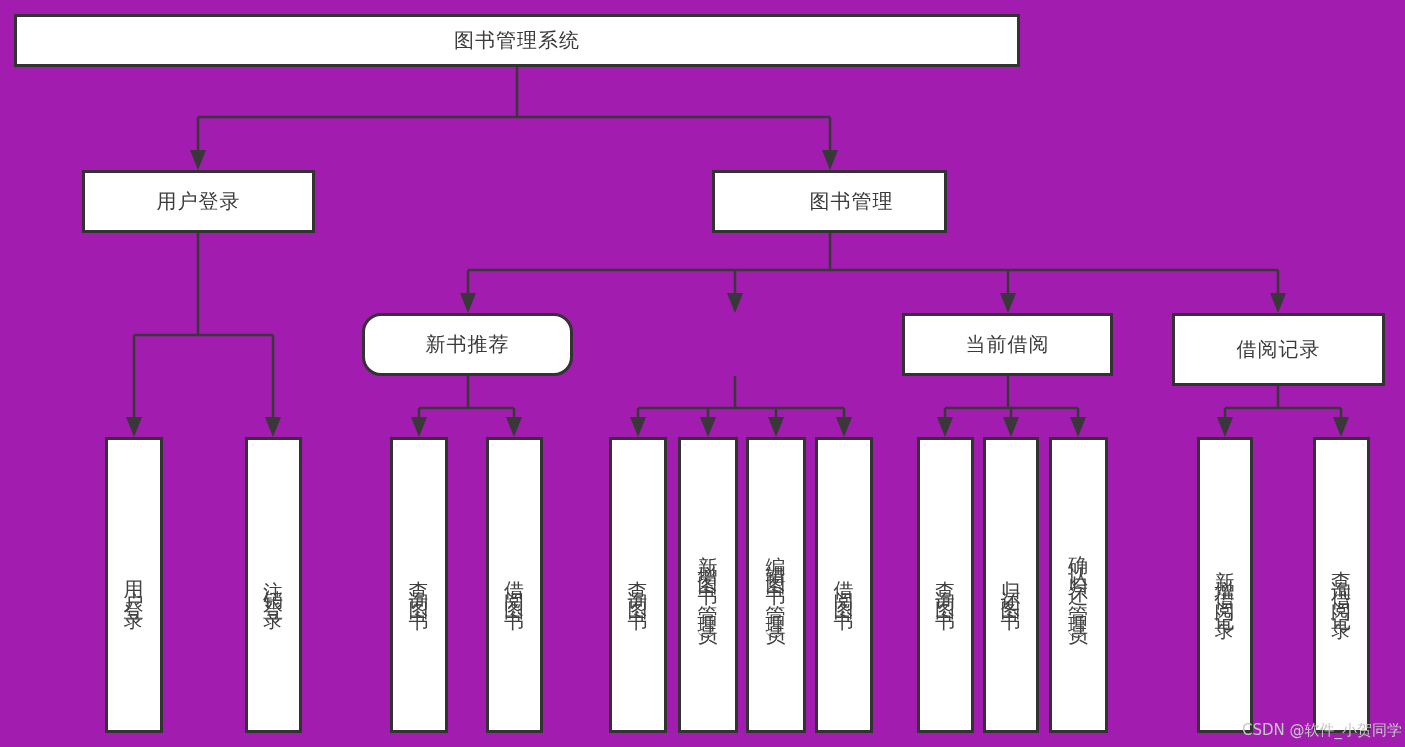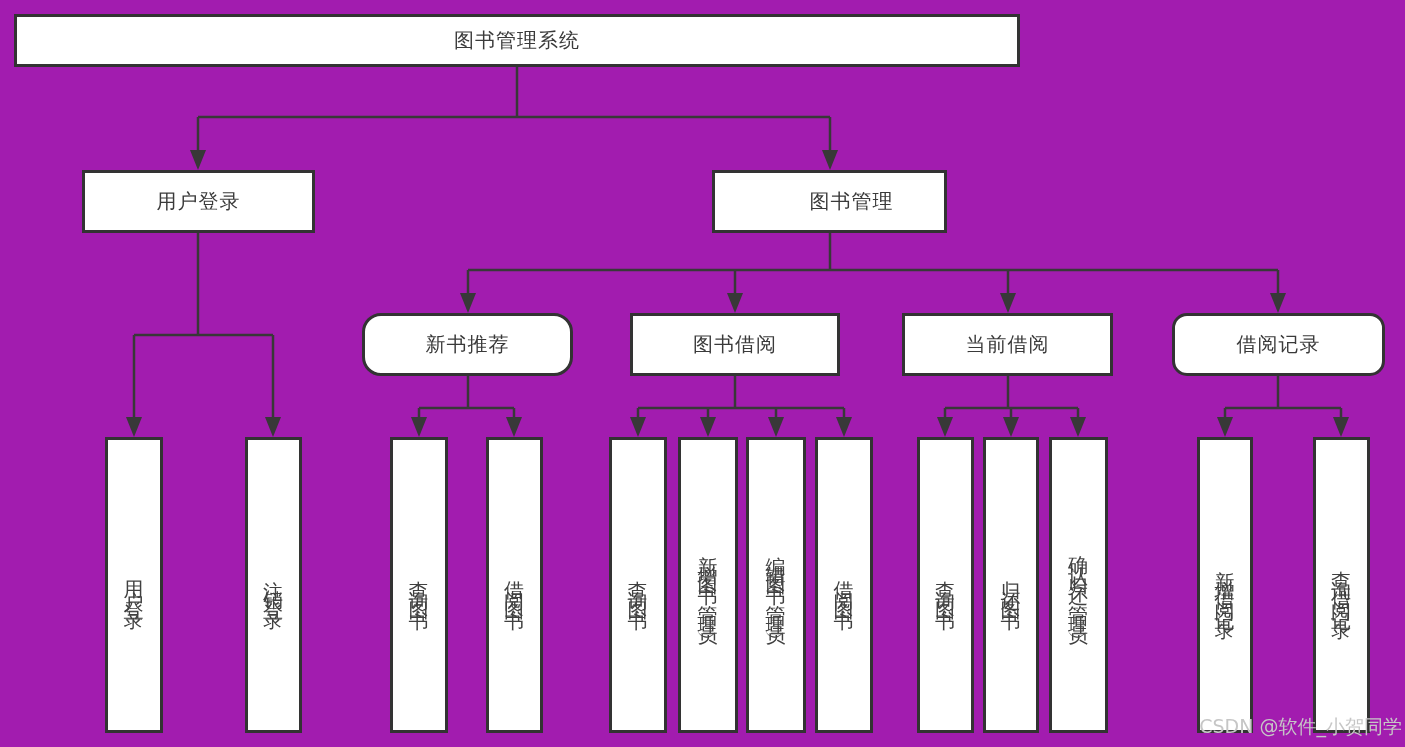--- a/index.html
+++ b/index.html
@@ -44,21 +44,21 @@
     text-orientation: mixed;
     font-size: 20px;
     line-height: 1;
     letter-spacing: 10px;
     color: #404040;
   }
   .watermark {
     position: absolute;
     right: 3px;
     bottom: 7px;
-    font-size: 19px;
+    font-size: 15px;
     color: #c6c6c6;
     z-index: 5;
     white-space: nowrap;
   }
 </style>
 </head>
 <body>
 
 <div class="canvas">
 
@@ -112,27 +112,24 @@
   <div class="node" style="left:82px; top:170px; width:233px; height:63px;">
     <span class="hlabel">用户登录</span>
   </div>
   <div class="node" style="left:712px; top:170px; width:235px; height:63px;padding-left:44px;">
     <span class="hlabel">图书管理</span>
   </div>
 
   <div class="node" style="left:362px; top:313px; width:211px; height:63px;border-radius:19px;">
     <span class="hlabel">新书推荐</span>
   </div>
-  <div class="node" style="left:630px; top:313px; width:210px; height:63px;">
-    <span class="hlabel">图书借阅</span>
-  </div>
   <div class="node" style="left:902px; top:313px; width:211px; height:63px;">
     <span class="hlabel">当前借阅</span>
   </div>
-  <div class="node" style="left:1172px; top:313px; width:213px; height:63px;border-radius:15px;">
+  <div class="node" style="left:1172px; top:313px; width:213px; height:73px;">
     <span class="hlabel">借阅记录</span>
   </div>
 
   <div class="node" style="left:105px; top:437px; width:58px; height:296px;">
     <span class="vtext">用户登录</span>
   </div>
   <div class="node" style="left:245px; top:437px; width:57px; height:296px;">
     <span class="vtext">注销登录</span>
   </div>
 

